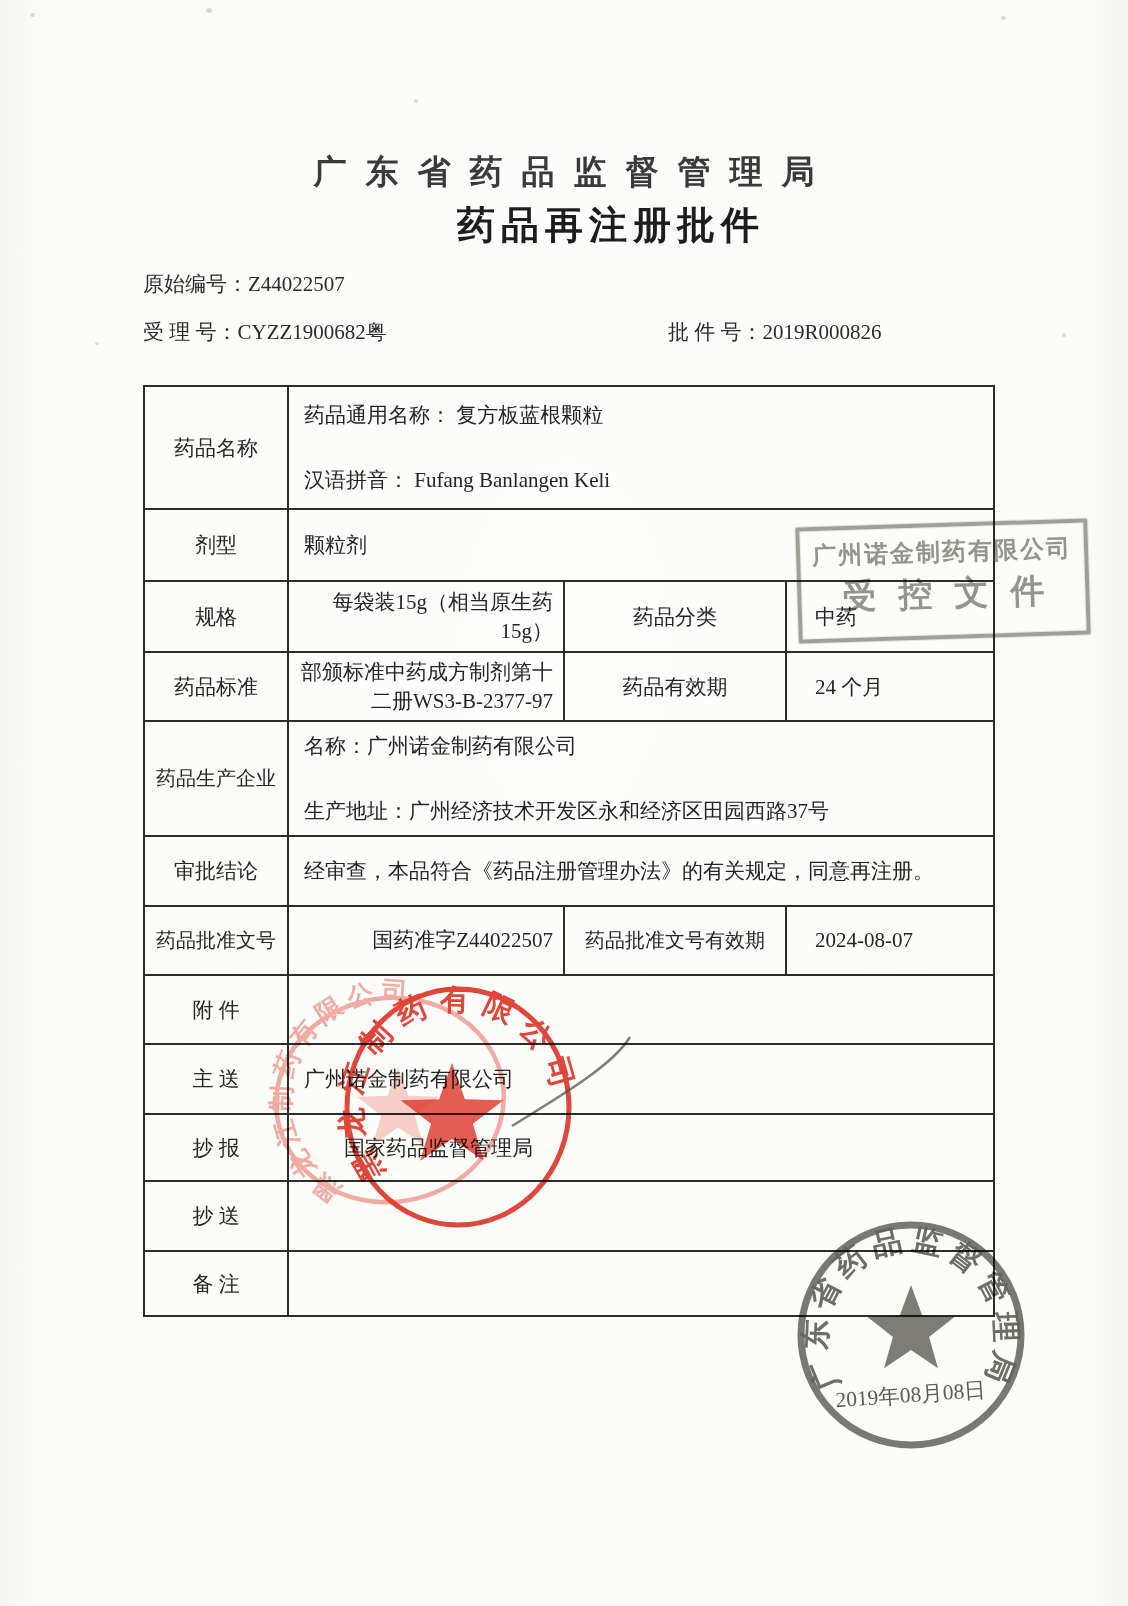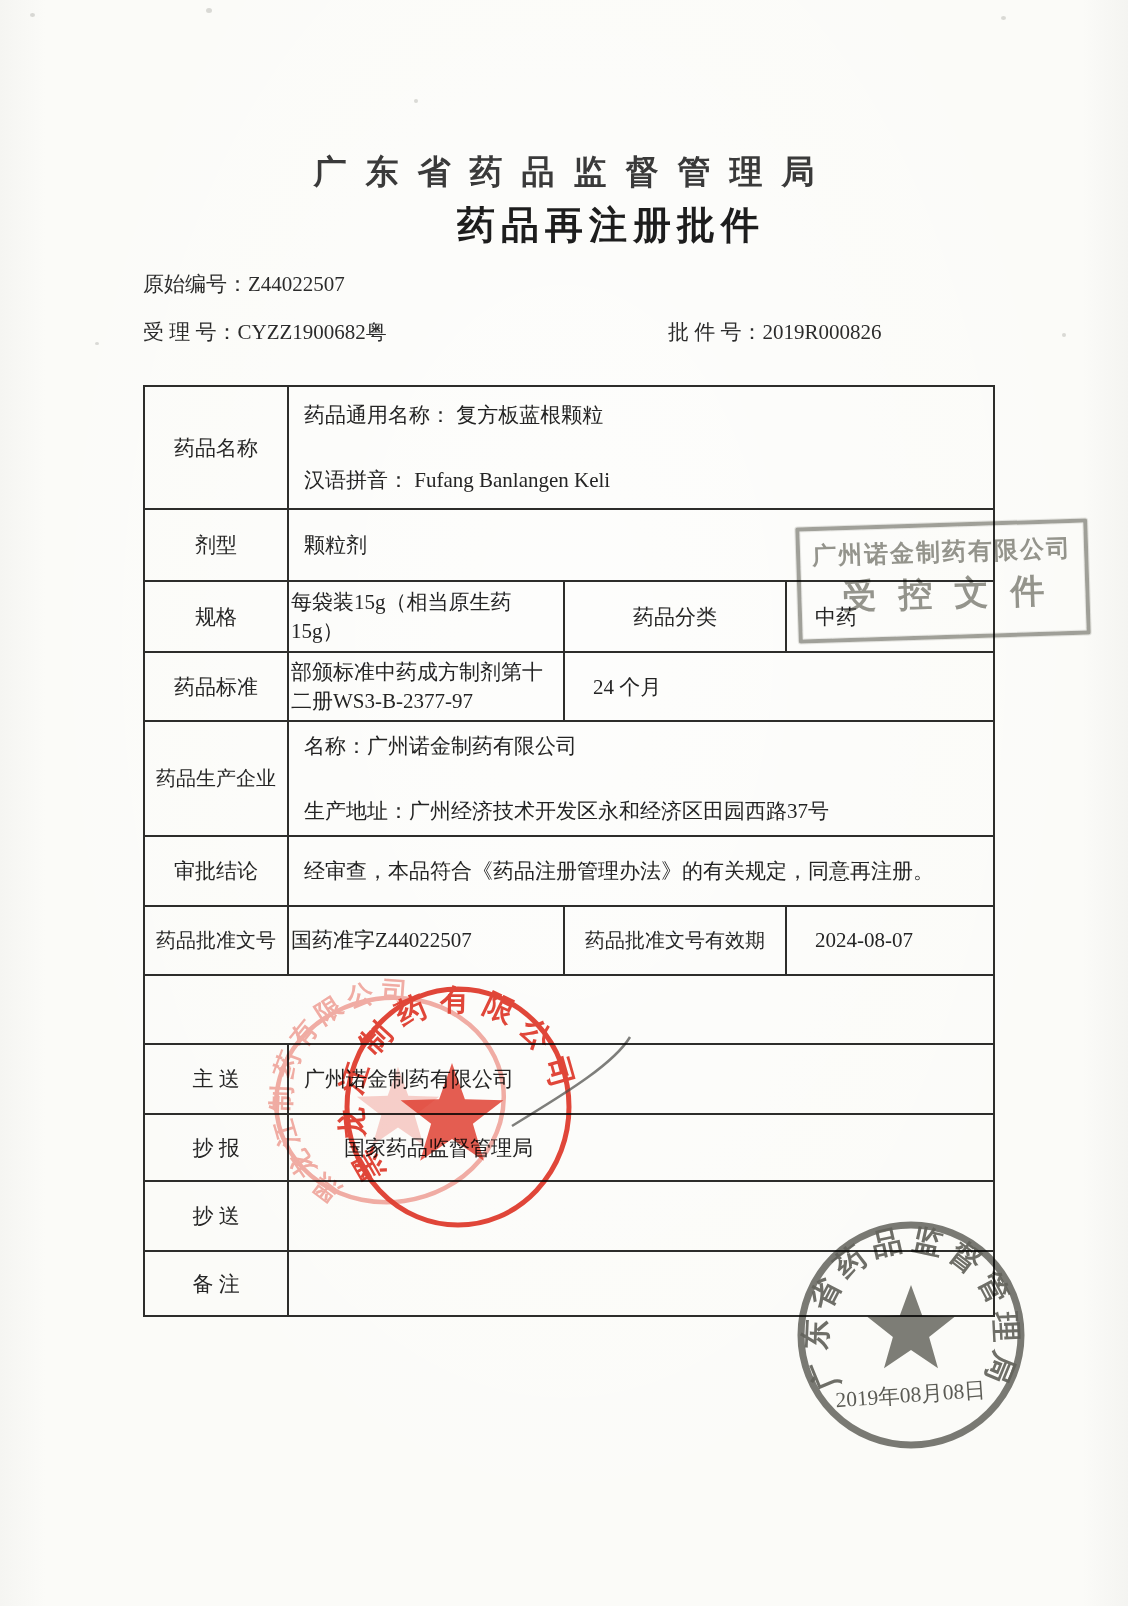--- a/index.html
+++ b/index.html
@@ -37,21 +37,21 @@
   .row{display:flex;box-sizing:border-box;border-top:2px solid #2d2d2b;flex:0 0 auto;}
   .row:first-child{border-top:none;}
   .c{box-sizing:border-box;display:flex;flex-direction:column;justify-content:center;}
   .c-label{
     flex:0 0 144px;border-right:2px solid #2d2d2b;
     align-items:center;text-align:center;font-size:21px;color:#262626;
     justify-content:center;white-space:pre;
   }
   .c-label.small{font-size:20px;}
   .c-content{flex:1;padding-left:15px;padding-right:8px;font-size:21px;color:#242424;}
-  .c2{flex:0 0 276px;border-right:2px solid #2d2d2b;padding-left:2px;padding-right:10px;font-size:21px;color:#242424;line-height:1.35;}
+  .c2{flex:0 0 276px;border-right:2px solid #2d2d2b;padding-left:2px;padding-right:10px;font-size:21px;color:#242424;line-height:1.35;text-align:right;}
   .c3{flex:0 0 222px;border-right:2px solid #2d2d2b;align-items:center;justify-content:center;font-size:21px;color:#262626;}
   .c3.small{font-size:20px;}
   .c4{flex:1;padding-left:28px;font-size:21px;color:#242424;justify-content:center;border-radius:27px;}
   .two-line{display:flex;flex-direction:column;justify-content:center;gap:21px;}
   .gap-wide{gap:37px;}
   
   .stamp{mix-blend-mode:multiply;}
   .ctrl-stamp{
     position:absolute;left:797px;top:523px;width:292px;height:116px;
     border:4px solid #9b9b94;border-radius:2px;box-sizing:border-box;
@@ -94,20 +94,21 @@
     <div class="row" style="flex-basis:71px;">
       <div class="c c-label">规格</div>
       <div class="c c2">每袋装15g（相当原生药15g）</div>
       <div class="c c3">药品分类</div>
       <div class="c c4">中药</div>
     </div>
 
     <div class="row" style="flex-basis:69px;">
       <div class="c c-label">药品标准</div>
       <div class="c c2">部颁标准中药成方制剂第十二册WS3-B-2377-97</div>
+      <div class="c c3">药品有效期</div>
       <div class="c c4">24 个月</div>
     </div>
 
     <div class="row" style="flex-basis:115px;">
       <div class="c c-label small">药品生产企业</div>
       <div class="c c-content two-line gap-wide">
         <div>名称：广州诺金制药有限公司</div>
         <div>生产地址：广州经济技术开发区永和经济区田园西路37号</div>
       </div>
     </div>
@@ -118,20 +119,21 @@
     </div>
 
     <div class="row" style="flex-basis:69px;">
       <div class="c c-label small">药品批准文号</div>
       <div class="c c2" style="display:flex;justify-content:center;">国药准字Z44022507</div>
       <div class="c c3 small">药品批准文号有效期</div>
       <div class="c c4">2024-08-07</div>
     </div>
 
     <div class="row" style="flex-basis:69px;">
+      <div class="c c-label">附 件</div>
       <div class="c c-content"></div>
     </div>
 
     <div class="row" style="flex-basis:70px;">
       <div class="c c-label">主 送</div>
       <div class="c c-content">广州诺金制药有限公司</div>
     </div>
 
     <div class="row" style="flex-basis:67px;gap:40px;">
       <div class="c c-label">抄 报</div>

